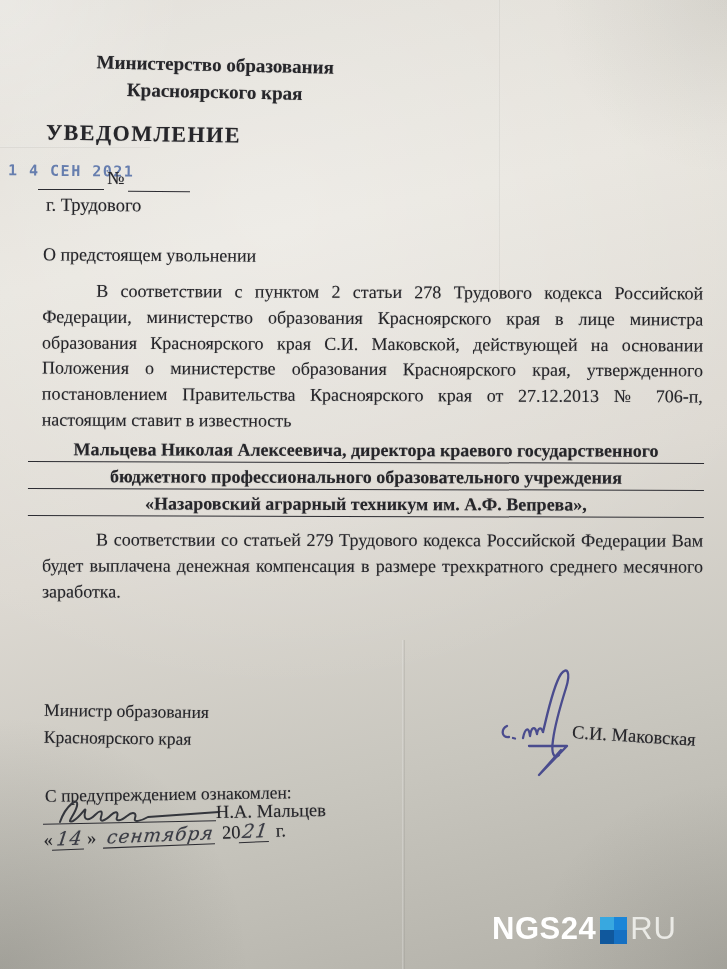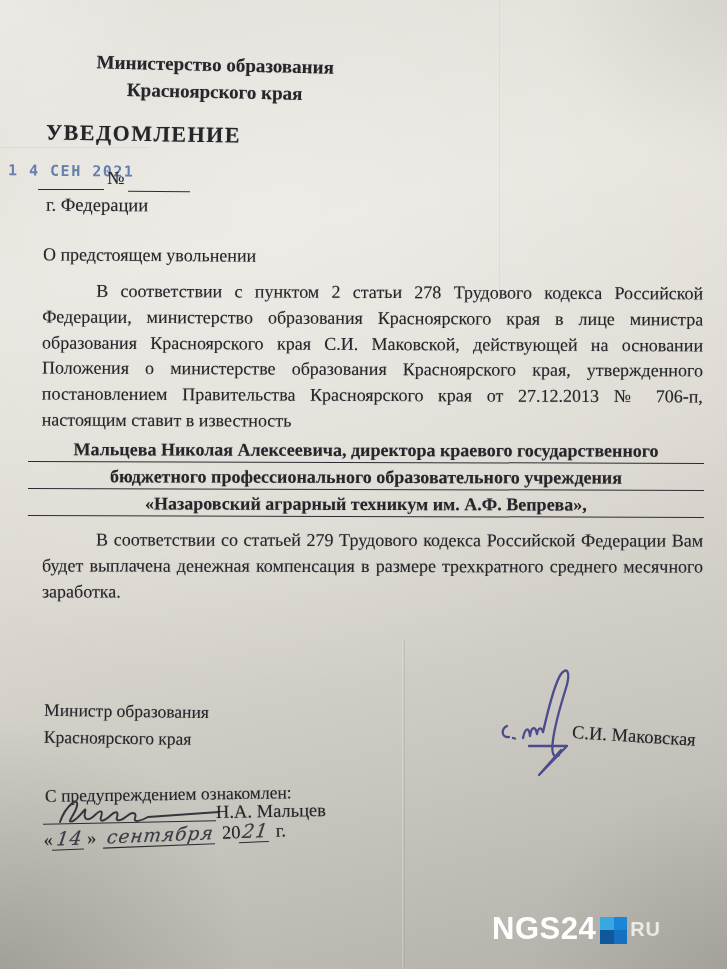--- a/index.html
+++ b/index.html
@@ -75,21 +75,21 @@
   .hw-month-line{border-bottom:1.6px solid #2c2c32;min-width:112px;text-align:center;
     margin:0 6px 0 8px;}
   .hw-year{border-bottom:1.6px solid #2c2c32;padding:0 2px;font-size:19px;}
   .date-suffix{margin-left:5px;}
 
   .watermark{left:492px;top:911px;display:flex;align-items:center;
     font-family:"Liberation Sans",sans-serif;}
   .wm-left{font-size:31px;font-weight:800;color:#ffffff;letter-spacing:0.5px;}
   .wm-square{width:27px;height:27px;margin:2px 3px 0 4px;display:grid;
     grid-template-columns:1fr 1fr;grid-template-rows:1fr 1fr;}
-  .wm-right{font-size:20px;font-weight:700;color:rgba(244,244,241,0.85);letter-spacing:1px;}
+  .wm-right{font-size:31px;font-weight:400;color:rgba(244,244,241,0.85);letter-spacing:1px;}
 
   svg{display:block;overflow:visible;}
 </style>
 </head>
 <body>
 
 <div class="photo">
 
   <div class="crease-v1"></div>
   <div class="crease-v2"></div>
@@ -99,21 +99,21 @@
     <div>Министерство образования</div>
     <div>Красноярского края</div>
   </div>
 
   <div class="abs txt doc-type">УВЕДОМЛЕНИЕ</div>
 
   <div class="abs stamp" style="color: rgb(85, 112, 168);">1 4 СЕН 2021</div>
   <div class="abs uline ul-stamp"></div>
   <div class="abs txt no-sign">№</div>
   <div class="abs uline ul-number"></div>
-  <div class="abs txt city">г. Федерации</div>
+  <div class="abs txt city">г. Трудового</div>
 
   <div class="abs txt subject">О предстоящем увольнении</div>
 
   <div class="abs p1">
     <p class="para indent txt">В соответствии с пунктом 2 статьи 278 Трудового кодекса Российской Федерации, министерство образования Красноярского края в лице министра образования Красноярского края С.И. Маковской, действующей на основании Положения о министерстве образования Красноярского края, утвержденного постановлением Правительства Красноярского края от 27.12.2013 № 706-п, настоящим ставит в известность</p>
   </div>
 
   <div class="abs addressee">
     <div class="addr-line txt">Мальцева Николая Алексеевича, директора краевого государственного</div>
     <div class="addr-line txt">бюджетного профессионального образовательного учреждения</div>

